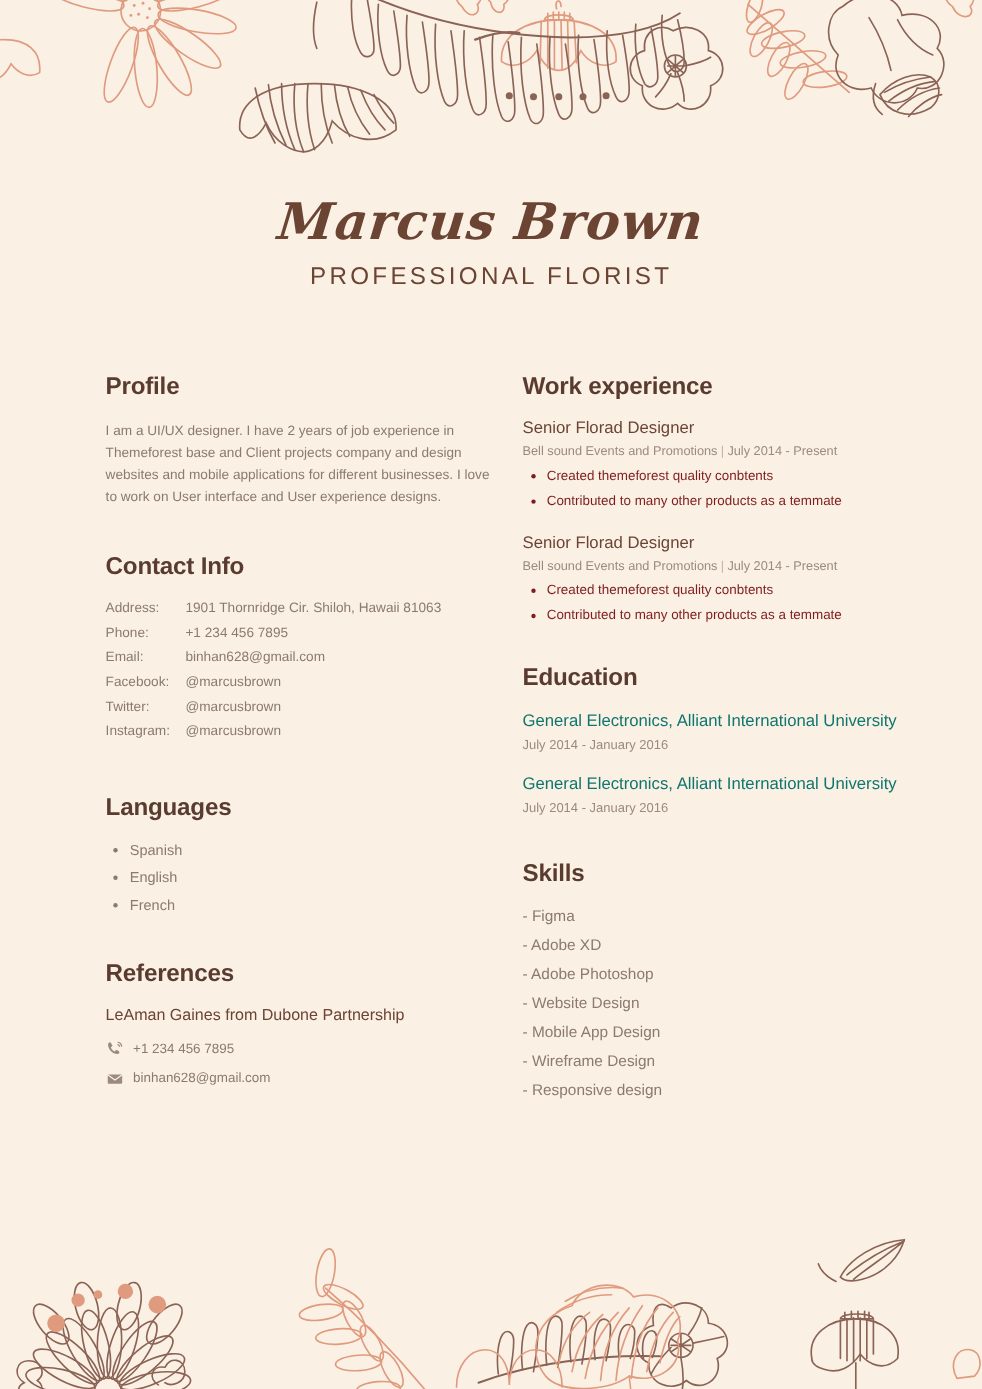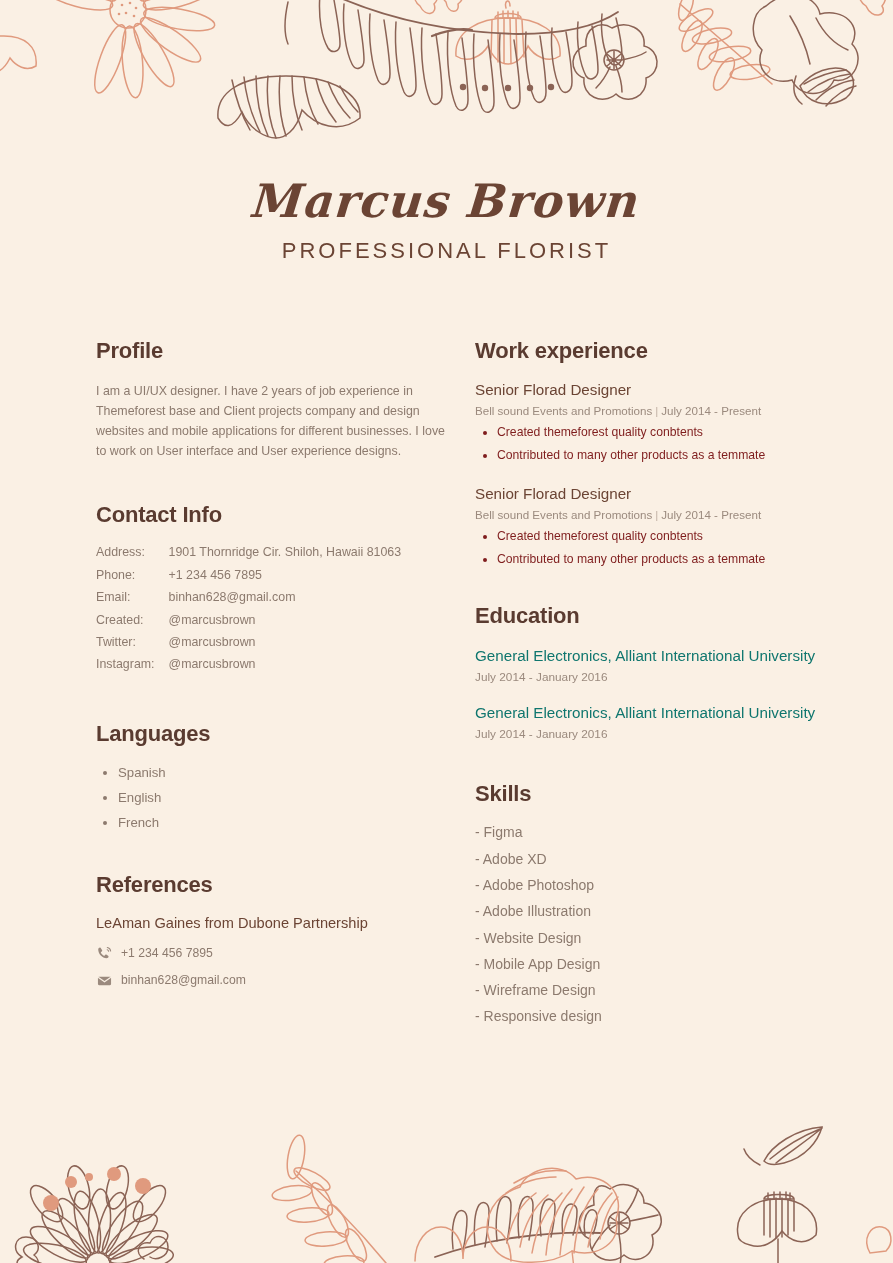--- a/index.html
+++ b/index.html
@@ -245,21 +245,21 @@
               </tr>
               <tr>
                 <td class="label">Phone:</td>
                 <td>+1 234 456 7895</td>
               </tr>
               <tr>
                 <td class="label">Email:</td>
                 <td>binhan628@gmail.com</td>
               </tr>
               <tr>
-                <td class="label">Created:</td>
+                <td class="label">Facebook:</td>
                 <td>@marcusbrown</td>
               </tr>
               <tr>
                 <td class="label">Twitter:</td>
                 <td>@marcusbrown</td>
               </tr>
               <tr>
                 <td class="label">Instagram:</td>
                 <td>@marcusbrown</td>
               </tr>
@@ -341,21 +341,20 @@
             </div>
           </div>
       </div>
 
       <div>
         <h2 class="section">Skills</h2>
         <ul class="skills">
             <li>- Figma</li>
             <li>- Adobe XD</li>
             <li>- Adobe Photoshop</li>
-            <li>- Adobe Illustration</li>
             <li>- Website Design</li>
             <li>- Mobile App Design</li>
             <li>- Wireframe Design</li>
             <li>- Responsive design</li>
           </ul>
       </div>
 
     </div>
   </div>
 

